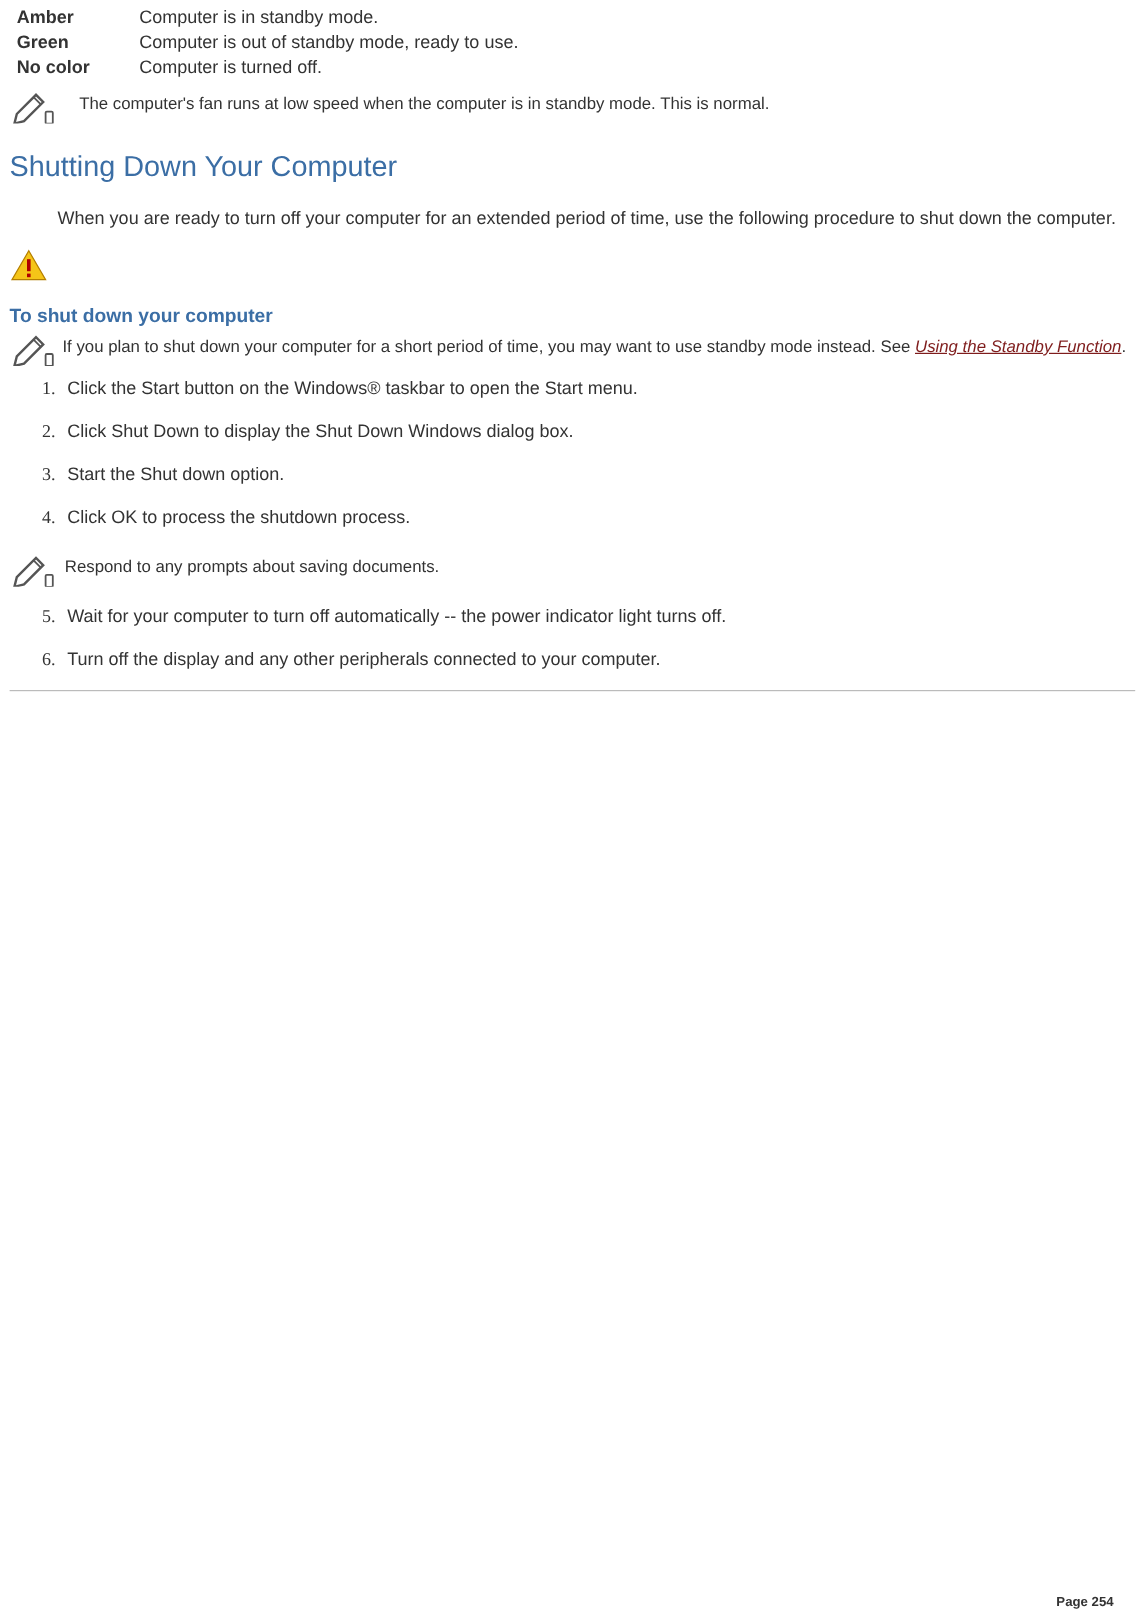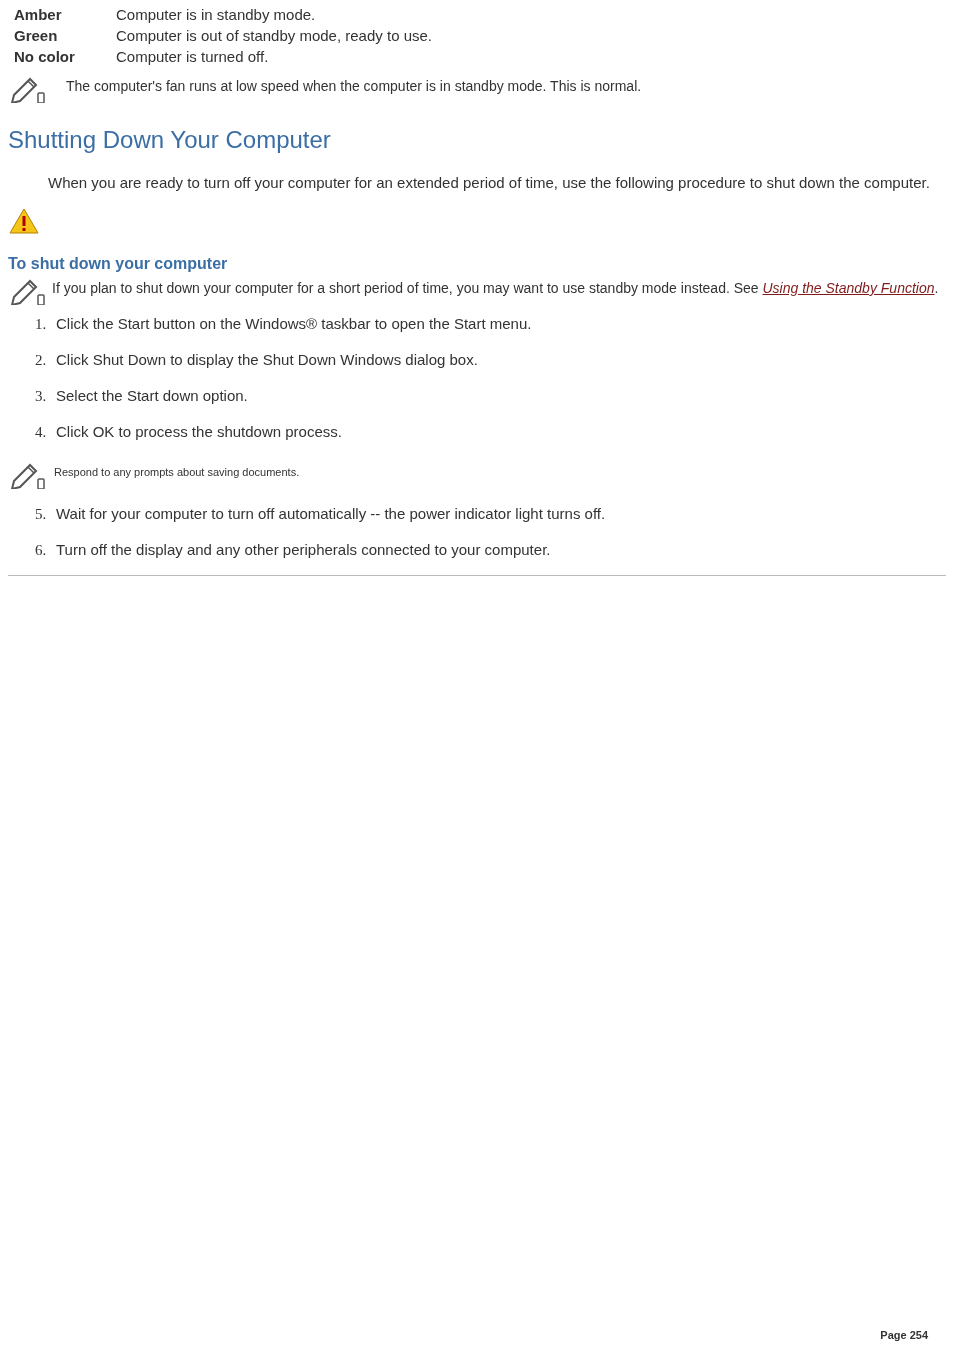--- a/index.html
+++ b/index.html
@@ -94,21 +94,21 @@
       margin-bottom: 14px;
       font-family: Georgia, serif;
     }
     ol.steps li .step-text {
       font-family: Verdana, Geneva, sans-serif;
     }
     .mid-note {
       display: flex;
       align-items: center;
       gap: 6px;
-      font-size: 11px;
+      font-size: 14px;
       margin-bottom: 14px;
       text-align: right;
     }
     hr.divider {
       border: none;
       border-top: 1px solid #bbb;
       margin: 10px 0;
     }
     .page-footer {
       position: absolute;
@@ -171,21 +171,21 @@
       <path d="M 20 10 L 26 16" stroke="#555" stroke-width="1.5"></path>
       <rect x="30" y="22" width="6" height="10" rx="1" fill="none" stroke="#555" stroke-width="1.5"></rect>
     </svg>
   </span>
   <span>If you plan to shut down your computer for a short period of time, you may want to use standby mode instead. See </span><a class="link">Using the Standby Function</a><span>.</span>
 </div>
 
 <ol class="steps">
   <li><span class="step-text">Click the Start button on the Windows® taskbar to open the Start menu.</span></li>
   <li><span class="step-text">Click Shut Down to display the Shut Down Windows dialog box.</span></li>
-  <li><span class="step-text">Select the Start down option.</span></li>
+  <li><span class="step-text">Start the Shut down option.</span></li>
   <li><span class="step-text">Click OK to process the shutdown process.</span></li>
 </ol>
 
 <div class="mid-note">
   <span class="pencil-icon">
     <svg viewBox="0 0 40 32" width="40" height="32">
       <path d="M 6 24 L 22 8 L 28 14 L 12 30 L 4 32 L 6 24 Z" fill="none" stroke="#555" stroke-width="2"></path>
       <path d="M 20 10 L 26 16" stroke="#555" stroke-width="1.5"></path>
       <rect x="30" y="22" width="6" height="10" rx="1" fill="none" stroke="#555" stroke-width="1.5"></rect>
     </svg>

